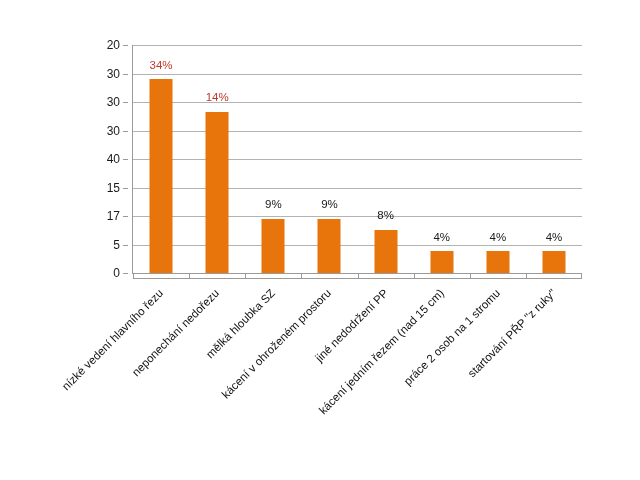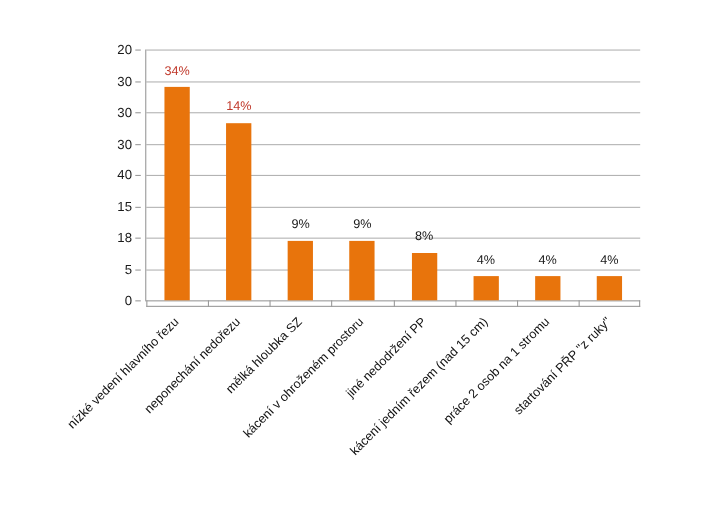--- a/index.html
+++ b/index.html
@@ -197,21 +197,21 @@
         </div>
       </div>
   </div>
 
   <div id="y-axis-line"></div>
   <div id="y-ticks">
       <div class="y-tick-label" style="top: 228px;">0</div>
       <div class="y-tick-mark" style="top: 228px;"></div>
       <div class="y-tick-label" style="top: 199.5px;">5</div>
       <div class="y-tick-mark" style="top: 199.5px;"></div>
-      <div class="y-tick-label" style="top: 171px;">18</div>
+      <div class="y-tick-label" style="top: 171px;">17</div>
       <div class="y-tick-mark" style="top: 171px;"></div>
       <div class="y-tick-label" style="top: 142.5px;">15</div>
       <div class="y-tick-mark" style="top: 142.5px;"></div>
       <div class="y-tick-label" style="top: 114px;">40</div>
       <div class="y-tick-mark" style="top: 114px;"></div>
       <div class="y-tick-label" style="top: 85.5px;">30</div>
       <div class="y-tick-mark" style="top: 85.5px;"></div>
       <div class="y-tick-label" style="top: 57px;">30</div>
       <div class="y-tick-mark" style="top: 57px;"></div>
       <div class="y-tick-label" style="top: 28.5px;">30</div>

